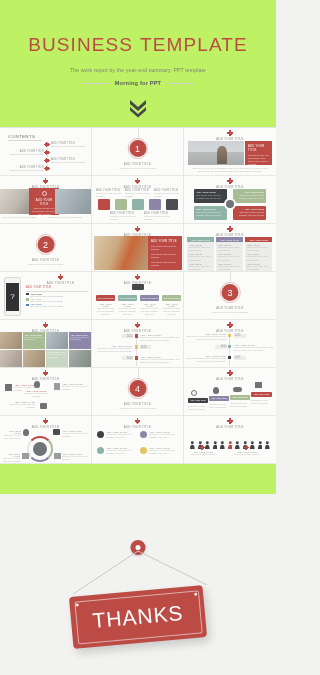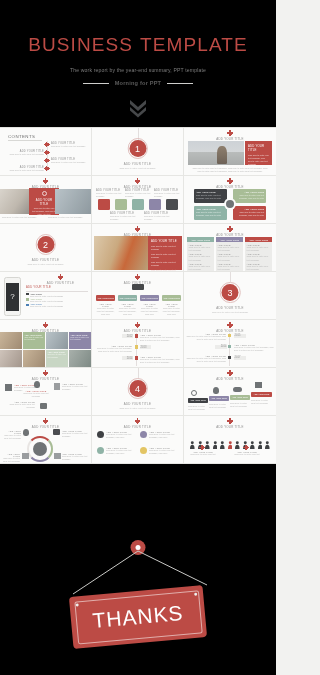--- a/index.html
+++ b/index.html
@@ -9,22 +9,22 @@
     width: 276px;
     height: 675px;
     background: #f2f2f0;
     font-family: "Liberation Sans", sans-serif;
     overflow: hidden;
   }
 
   #page {
     position: relative;
     width: 276px;
-    height: 675px;
-    background: #000000;
+    height: 494px;
+    background: #bef264;
   }
 
   
   .header { padding-top: 34px; text-align: center; }
 
   .main-title {
     font-size: 19px;
     letter-spacing: 1.1px;
     color: #bc4b45;
     font-weight: 400;

